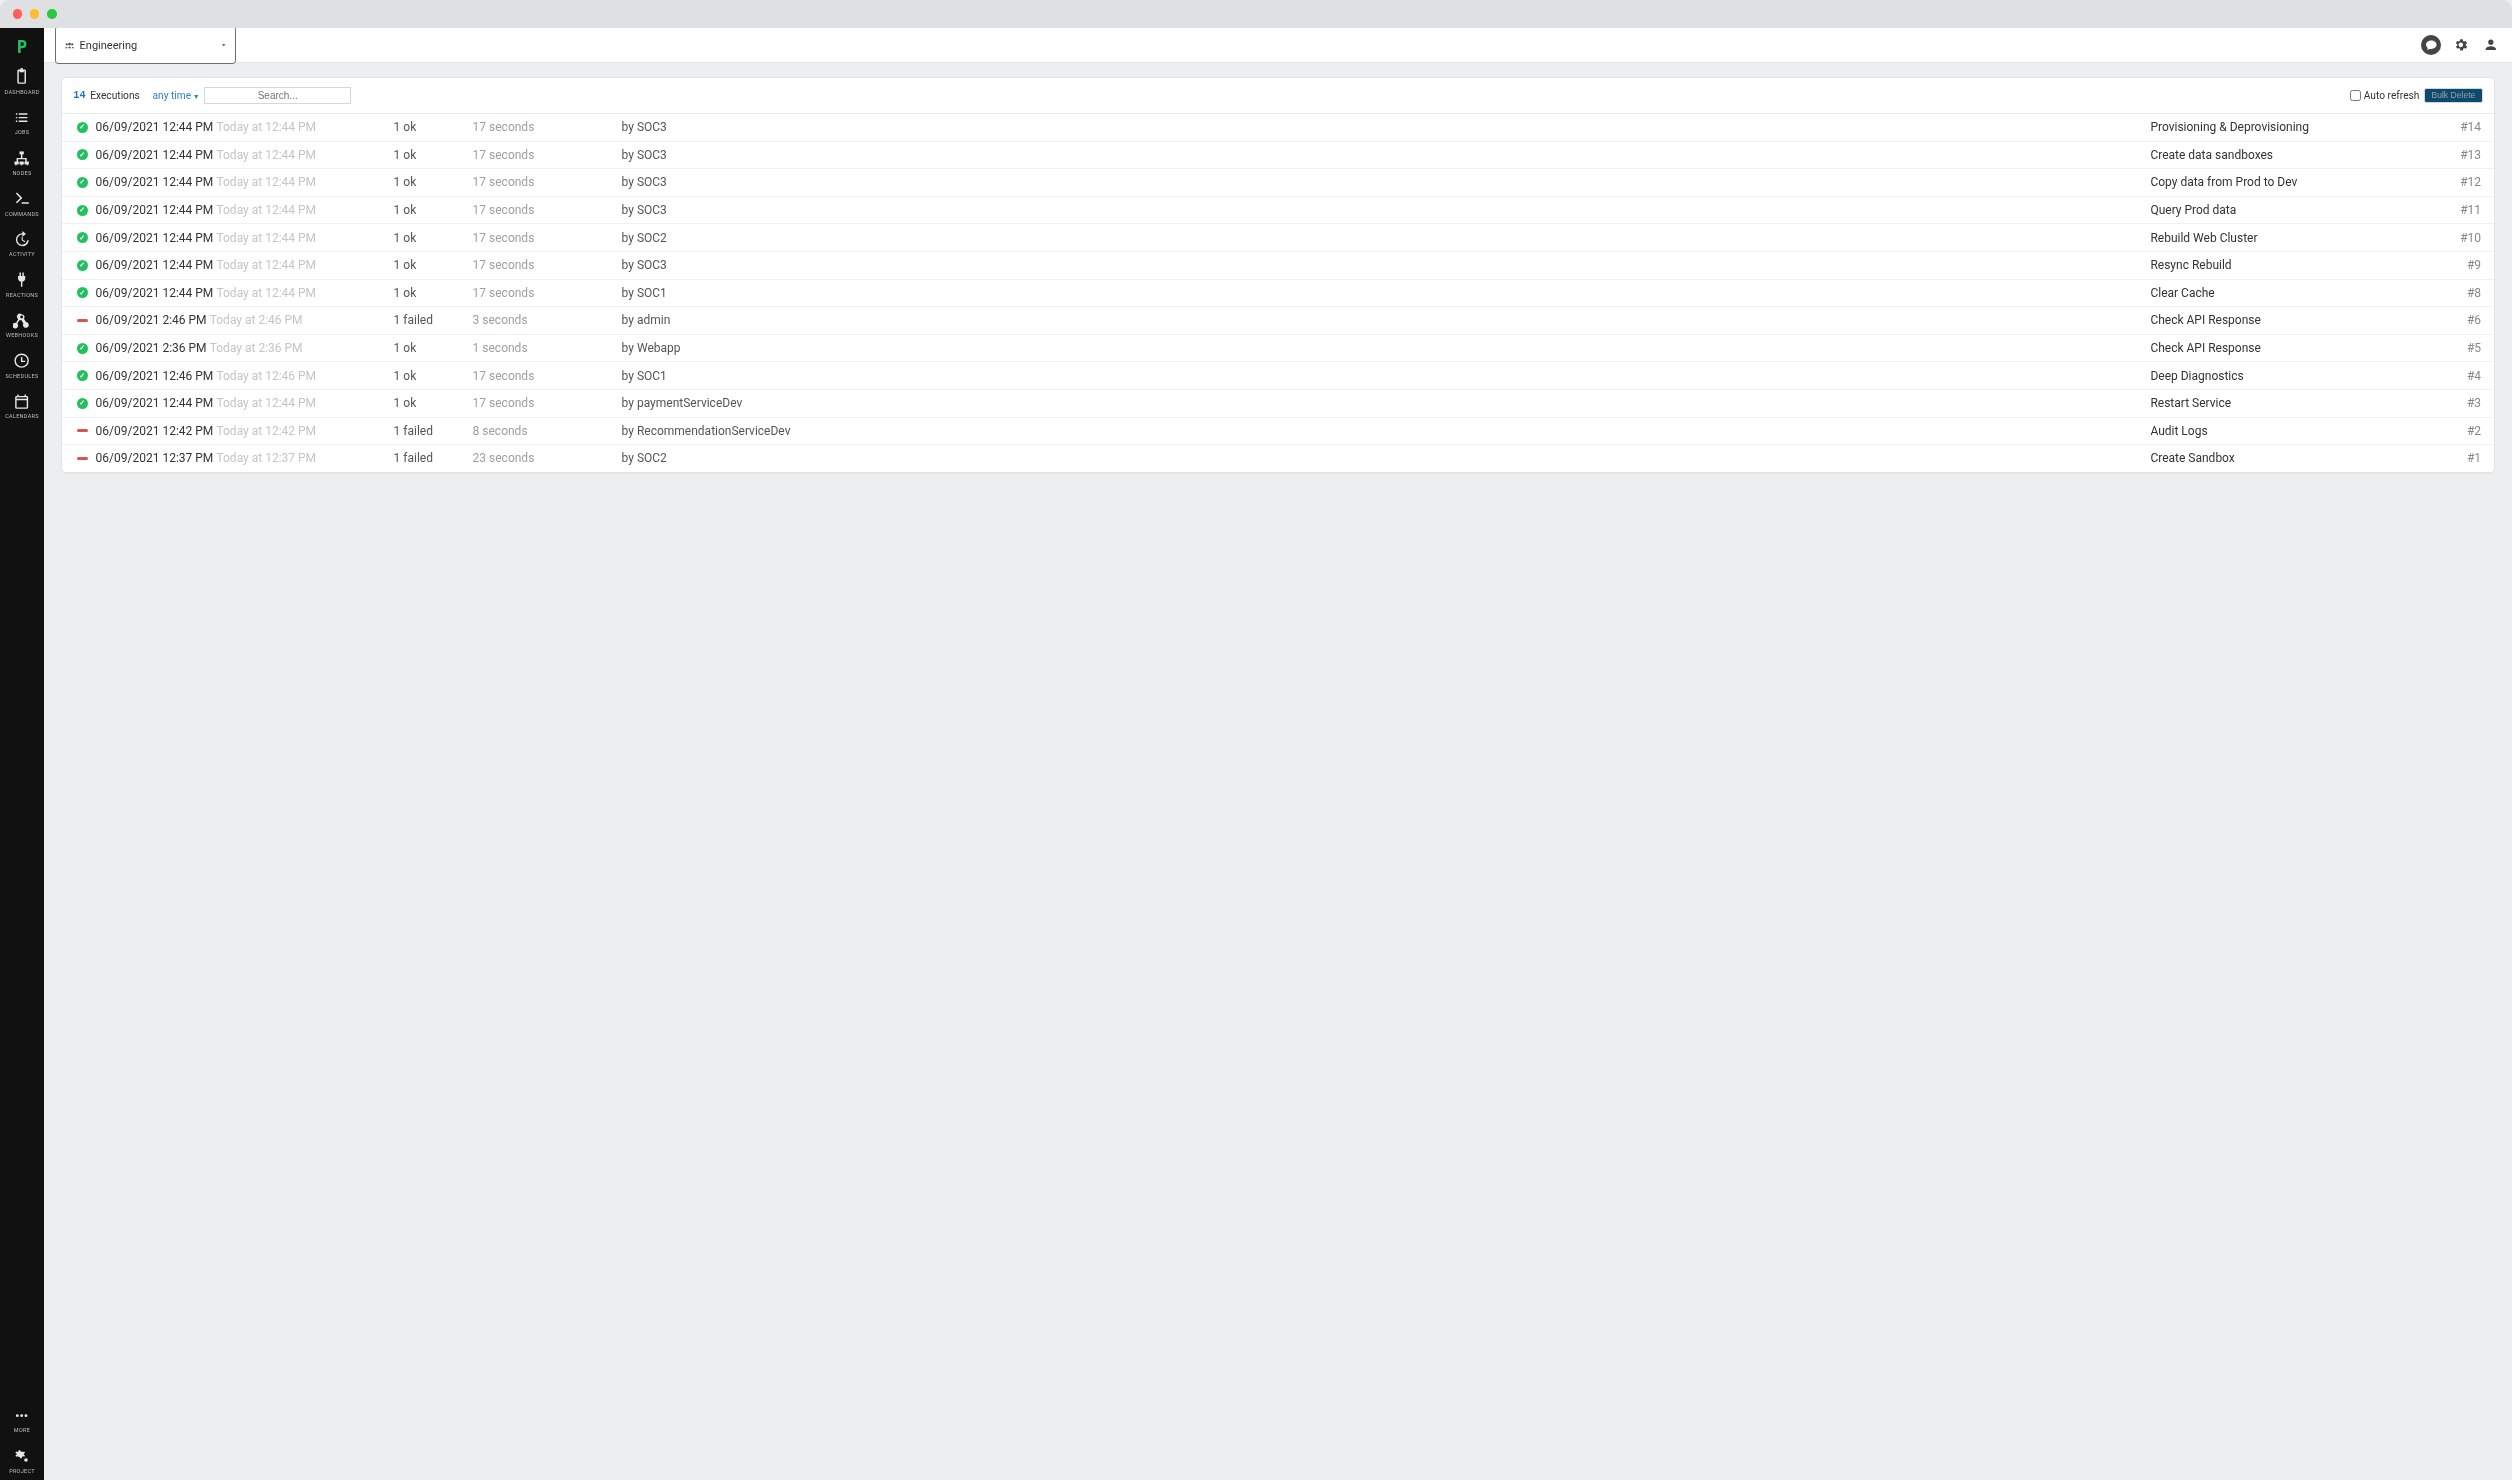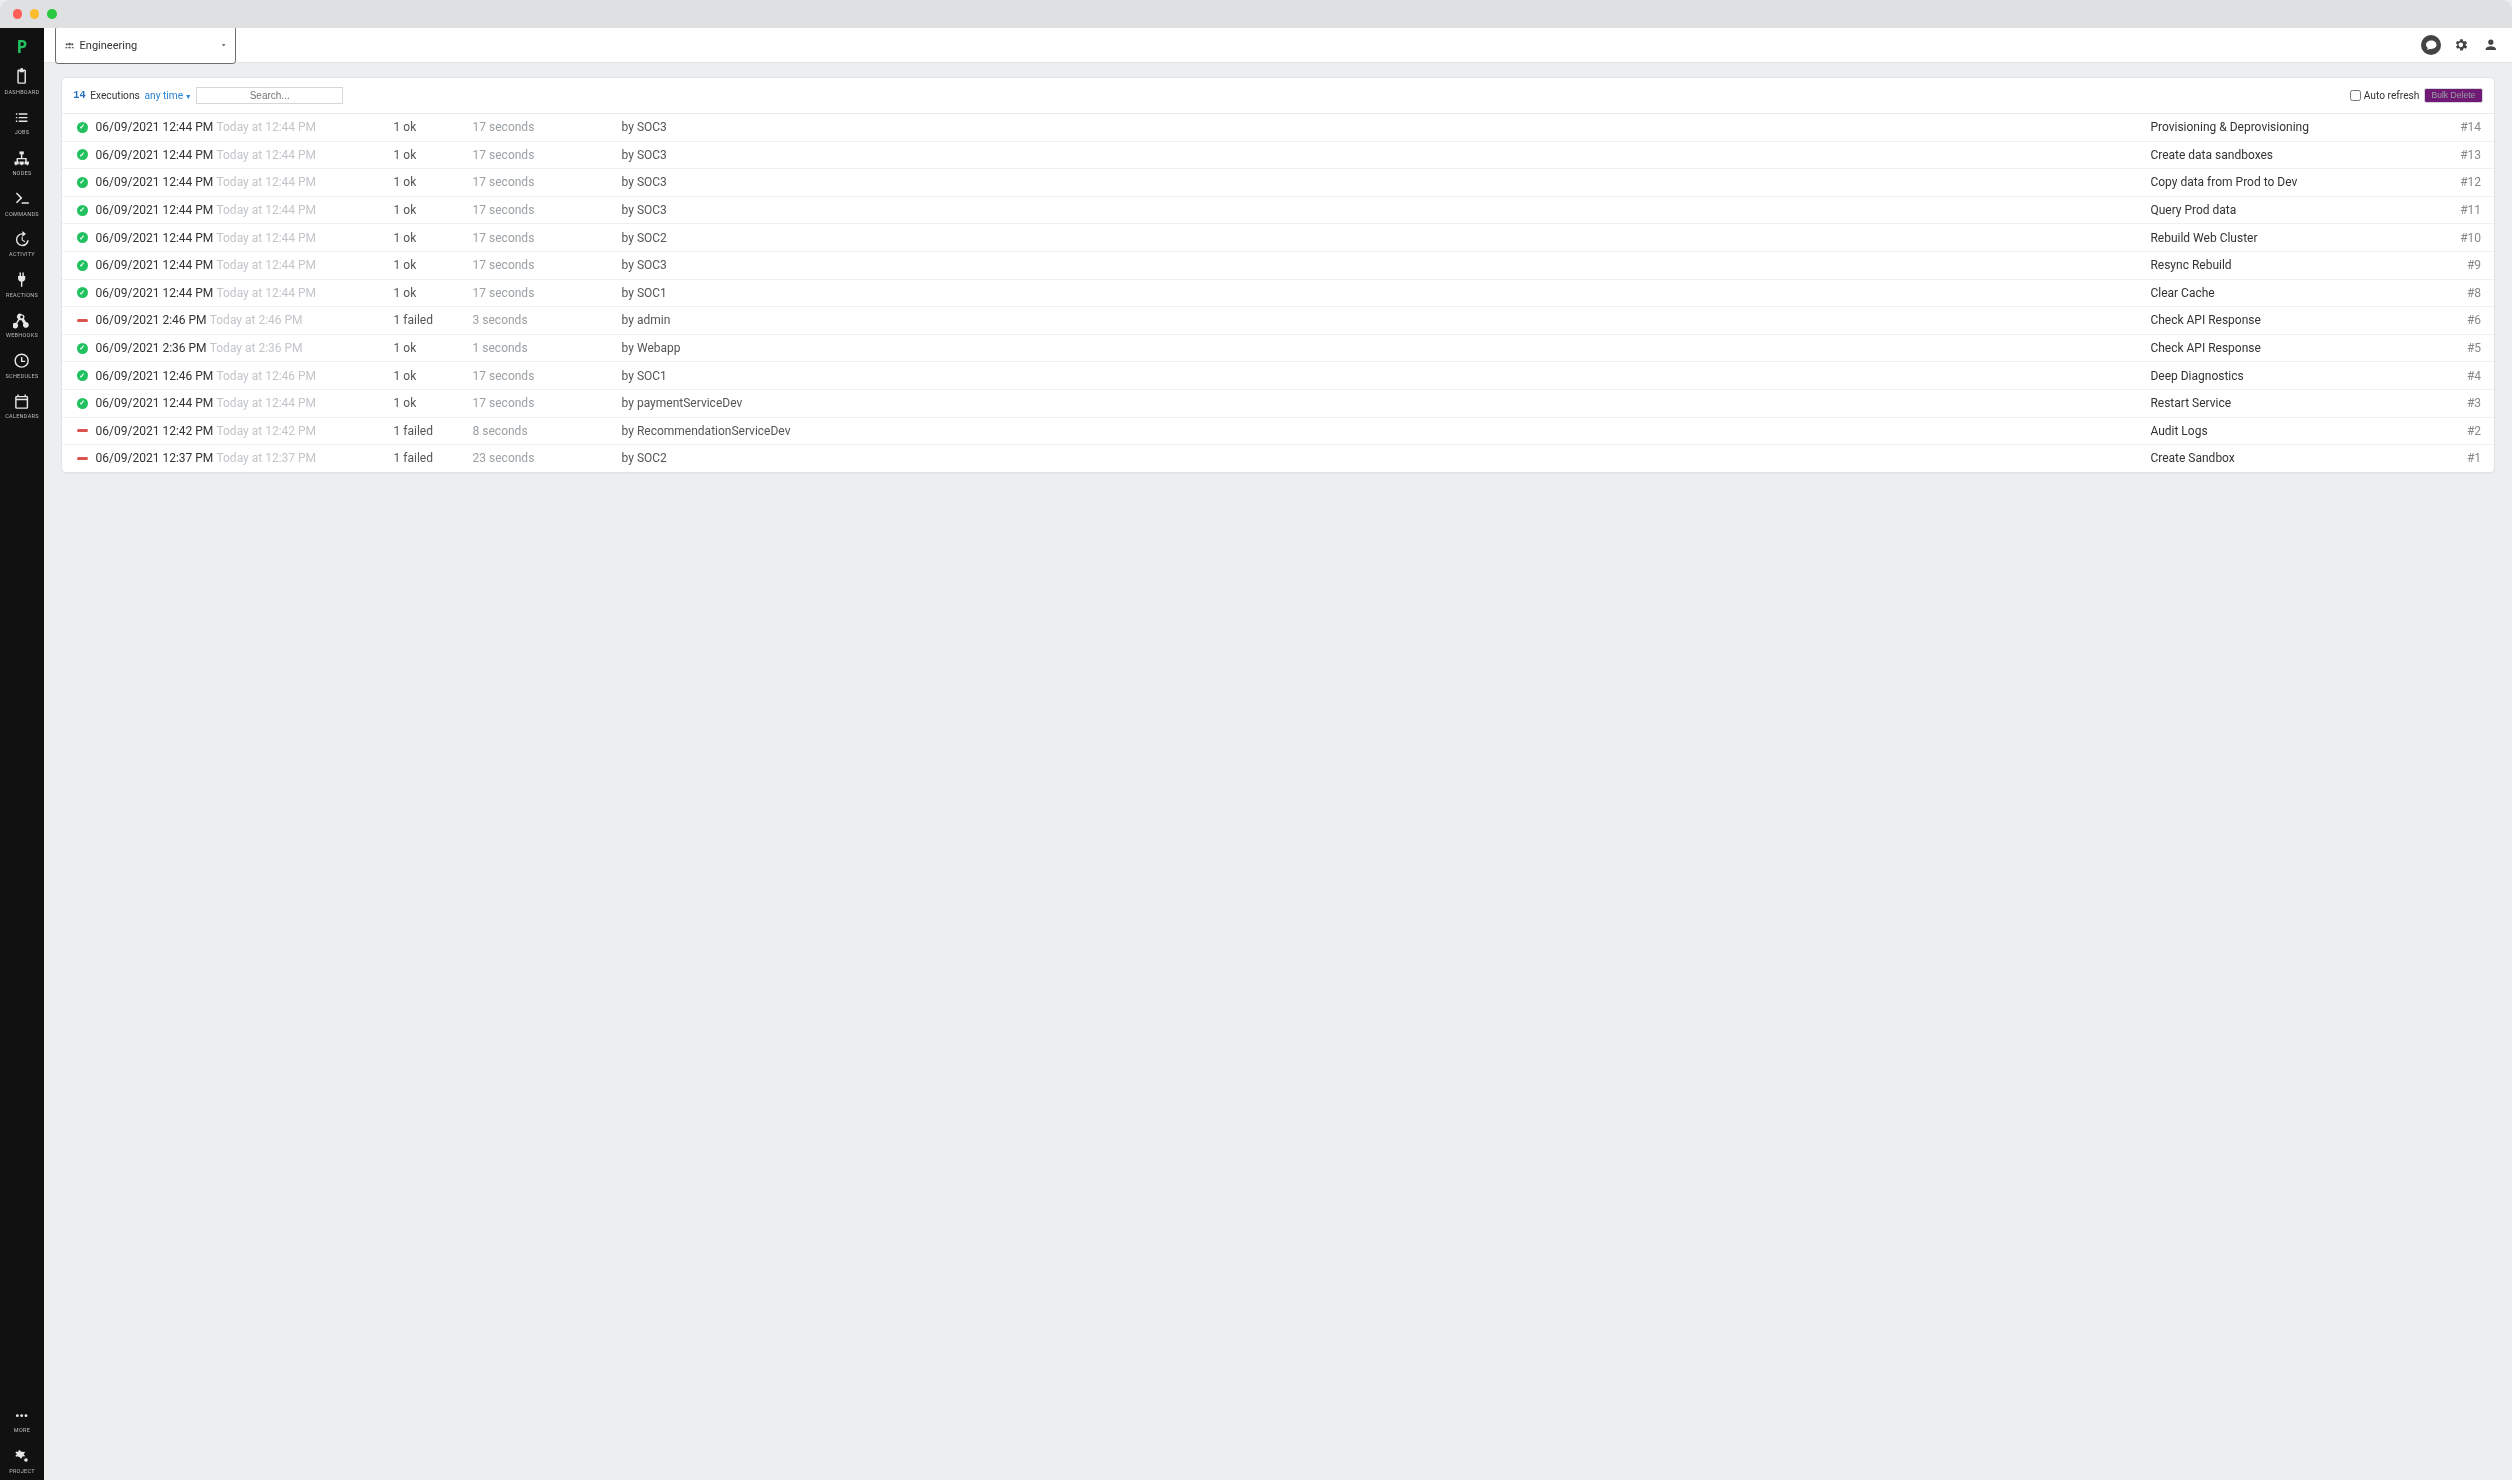--- a/index.html
+++ b/index.html
@@ -131,35 +131,35 @@
   }
   .panel-header {
     display: flex;
     align-items: center;
     padding: 9.4px 11px;
     gap: 4.7px;
     border-bottom: 0.8px solid #e8eaed;
   }
   .exec-count { color:#2470c0; font-weight:600;font-family:Liberation Mono, monospace; }
   .exec-word  { color:#333; }
-  .anytime-link { color:#2a84d2; cursor:pointer; display:flex; align-items:flex-end; gap:1.6px;}
+  .anytime-link { color:#2a84d2; cursor:pointer; display:flex; align-items:flex-end; gap:1.6px;margin-left:8px;}
   .anytime-link .caret { font-size:7px; }
   .search-box {
     border:0.8px solid #d5d8db; border-radius:0;
     font-size:10px; color:#9aa0a4;
     padding:1.6px 6.3px; background:#fff;
     min-width:47px;
     text-align:center;
   }
   .panel-header .spacer { flex:1; }
   .auto-refresh { display:flex; align-items:center; gap:3.1px; font-size:10.2px; color:#333;}
   .auto-refresh input { width:10.2px; height:10.2px; }
   .bulk-delete {
     border:0.8px solid #d5d8db; border-radius:2.4px;
-    font-size:8.6px; color:#9aa0a4; padding:1.6px 6.3px; background:#701a75; cursor:pointer;
+    font-size:8.6px; color:#9aa0a4; padding:1.6px 6.3px; background:#0c4a6e; cursor:pointer;
   }
 
   
   .row {
     display: grid;
     grid-template-columns: 27px 298px 79px 149px 1fr 290px 47px;
     align-items: center;
     padding: 6.3px 6.3px;
     border-bottom: 0.8px solid #eef0f2;
     font-size: 12px;

